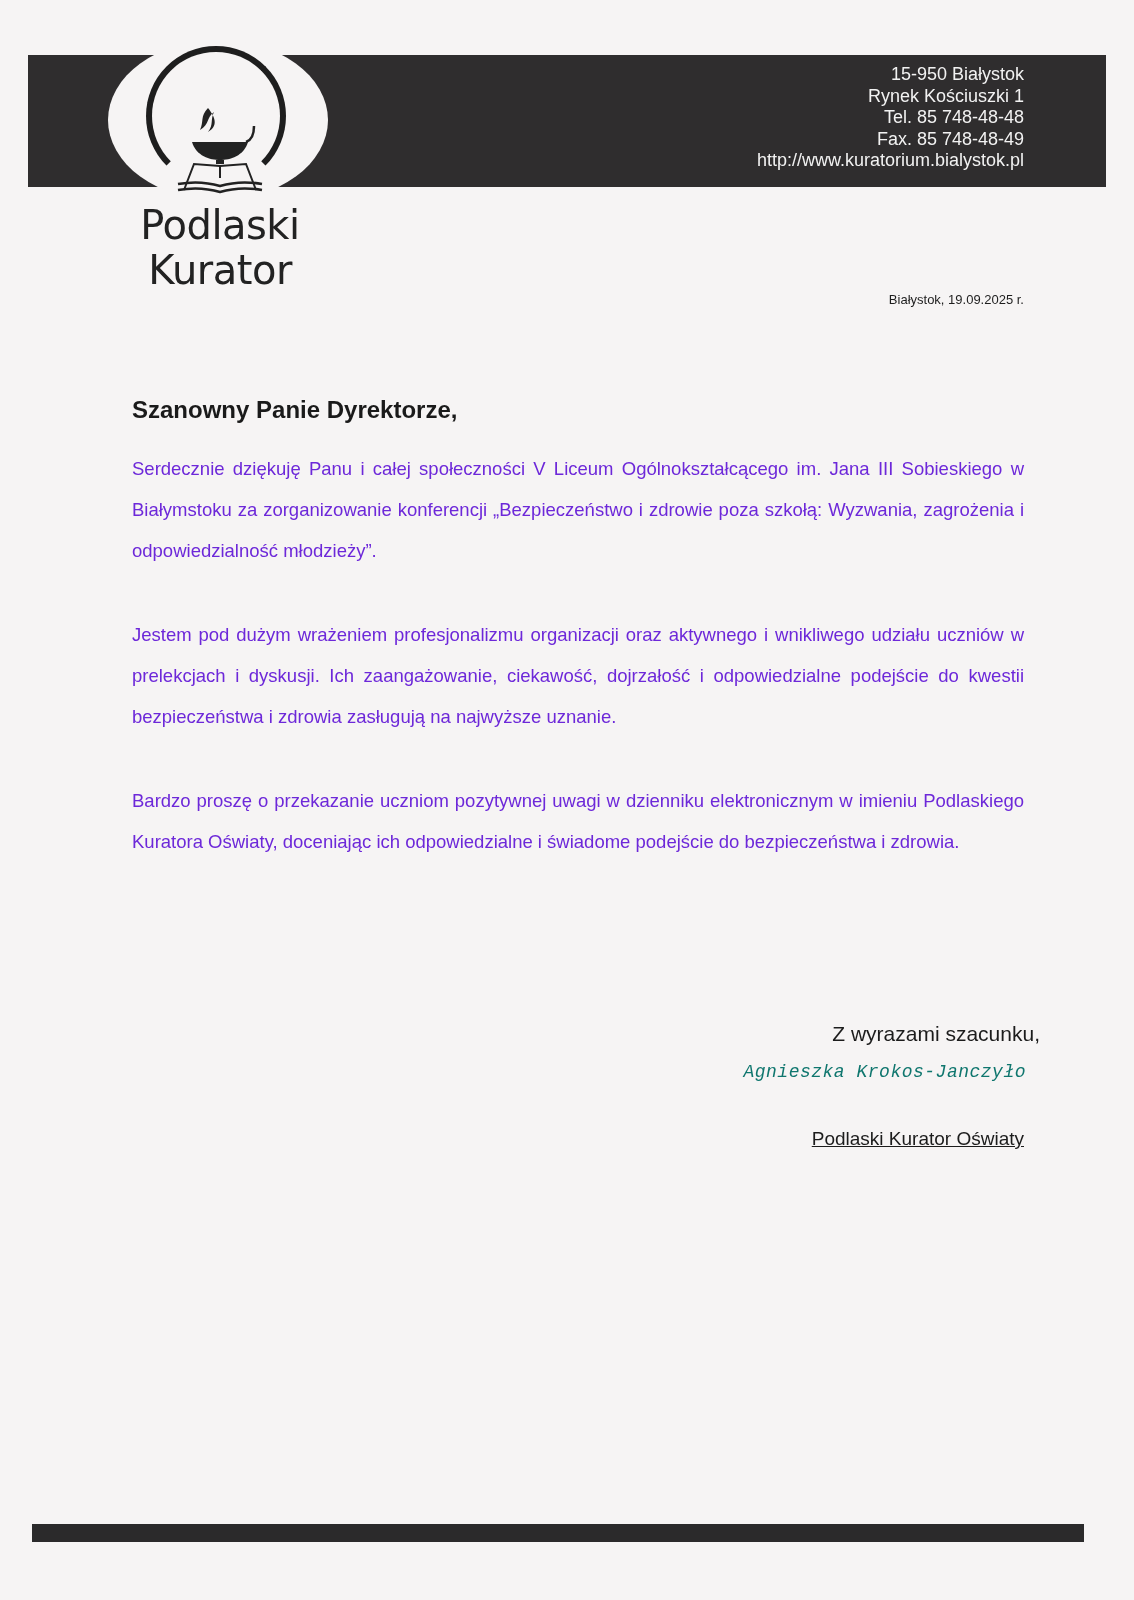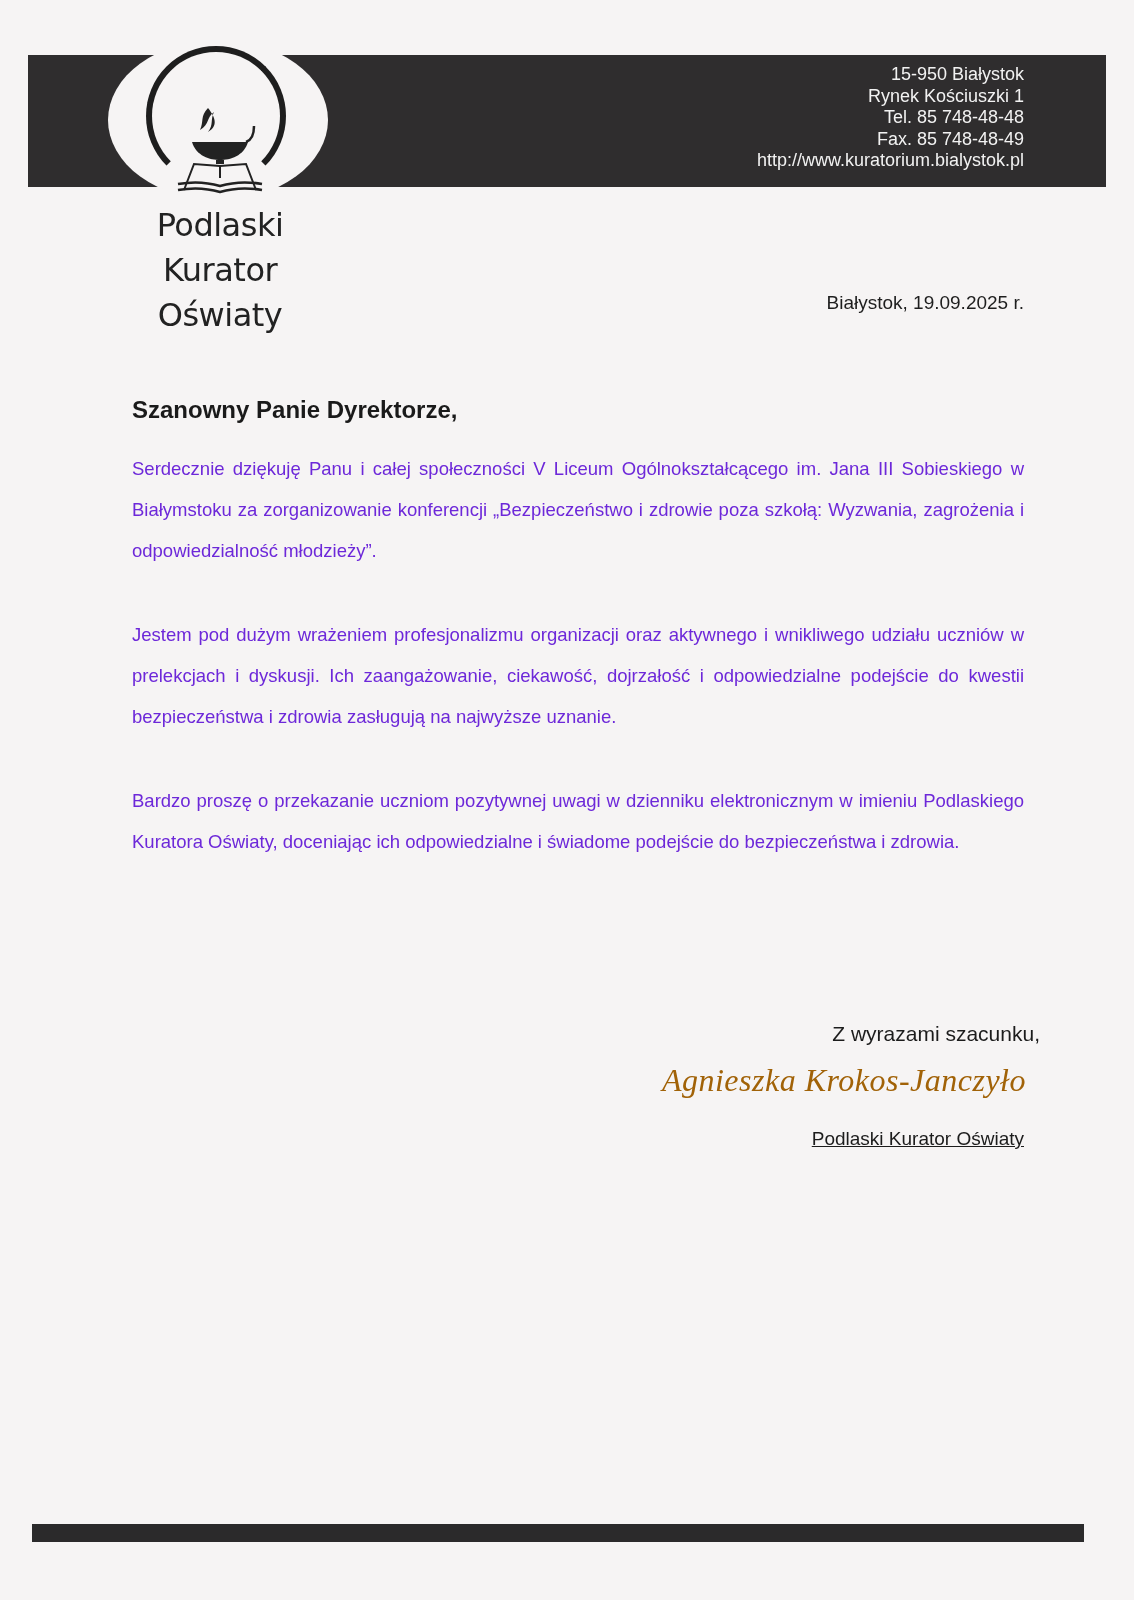--- a/index.html
+++ b/index.html
@@ -23,46 +23,46 @@
   .logo-ring {
     position: absolute; left: 146px; top: 46px; width: 140px; height: 140px;
     border: 6px solid #1e1e1e; border-radius: 50%;
     border-bottom-color: transparent;
     transform: rotate(0deg);
     box-sizing: border-box;
   }
   .logo-emblem { position: absolute; left: 170px; top: 100px; width: 100px; height: 95px; }
   .logo-text {
     position: absolute; left: 100px; top: 203px; width: 240px;
-    text-align: center; font-size: 32px; line-height: 45px; color: #222;
+    text-align: center; font-size: 40px; line-height: 45px; color: #222;
     font-family: "DejaVu Sans", sans-serif; letter-spacing: -0.5px;
   }
   .contact {
     position: absolute; right: 110px; top: 64px; text-align: right;
     color: #f2f2f2; font-size: 18px; line-height: 21.5px;
     font-family: "Liberation Sans", sans-serif;
     margin-left: 44px;
   }
   .date {
-    position: absolute; right: 110px; top: 292px; font-size: 19px; color: #1e1e1e; margin-left: 12px;
+    position: absolute; right: 110px; top: 292px; font-size: 13px; color: #1e1e1e; margin-left: 12px;
   }
   .salutation {
     position: absolute; left: 132px; top: 396px; font-size: 24px; font-weight: bold; color: #1a1a1a;
   }
   .para {
     position: absolute; left: 132px; width: 892px; font-size: 18.5px; line-height: 41px;
     text-align: justify; color: #6d28d9;
   }
   .p1 { top: 448px; }
   .p2 { top: 614px; }
   .p3 { top: 780px; }
   .closing { position: absolute; right: 94px; top: 1022px; font-size: 21px; text-align: right; }
   .signature {
-    position: absolute; right: 108px; top: 1062px; font-size: 32px;
-    font-family: Liberation Serif, serif; font-style: italic; color: #a16207; letter-spacing: 0.5px;
+    position: absolute; right: 108px; top: 1062px; font-size: 18px;
+    font-family: Liberation Mono, monospace; font-style: italic; color: #0f766e; letter-spacing: 0.5px;
   }
   .signer { position: absolute; right: 110px; top: 1128px; font-size: 19px; text-decoration: underline; }
   .footer-band {
     position: absolute; left: 32px; top: 1524px; width: 1052px; height: 18px;
     background: #2b2a2b;
   }
 </style>
 </head>
 <body>
 
@@ -74,21 +74,20 @@
   <path d="M22 42 L78 42 C74 56, 60 60, 50 60 C40 60, 26 56, 22 42 Z" fill="#222"></path>
   <path d="M76 42 C82 40, 84 34, 84 26" stroke="#222" stroke-width="2.5" fill="none"></path>
   <rect x="46" y="60" width="8" height="4" fill="#222"></rect>
   <line x1="50" y1="66" x2="50" y2="78" stroke="#222" stroke-width="2"></line>
   <path d="M14 90 L24 64 L50 66 L76 64 L86 90" stroke="#222" stroke-width="2" fill="none"></path>
   <path d="M8 84 Q30 80 50 86 Q70 80 92 84" stroke="#222" stroke-width="2.5" fill="none"></path>
   <path d="M8 90 Q30 86 50 92 Q70 86 92 90" stroke="#222" stroke-width="2.5" fill="none"></path>
 </svg>
 <div class="logo-text">
   <div>Podlaski Kurator</div>
-  <div>Oświaty</div>
 </div>
 
 <div class="contact">
   <div>15-950 Białystok</div>
   <div>Rynek Kościuszki 1</div>
   <div>Tel. 85 748-48-48</div>
   <div>Fax. 85 748-48-49</div>
   <div>http://www.kuratorium.bialystok.pl</div>
 </div>
 

